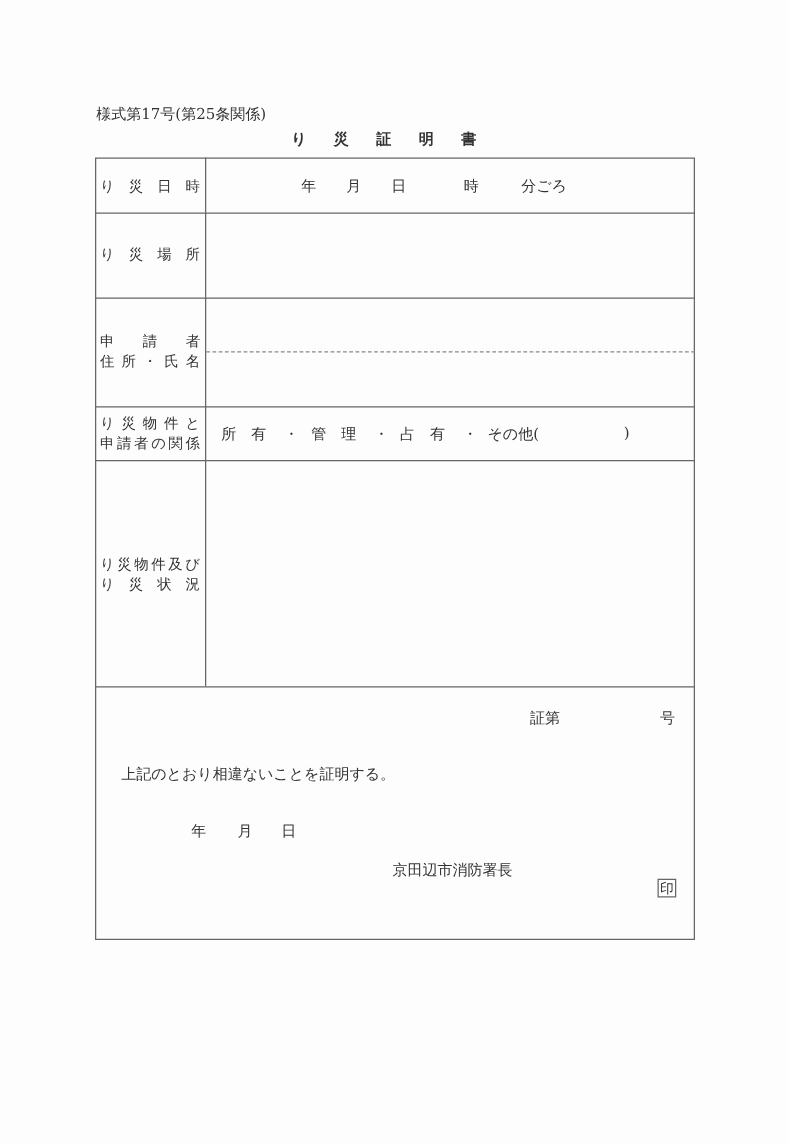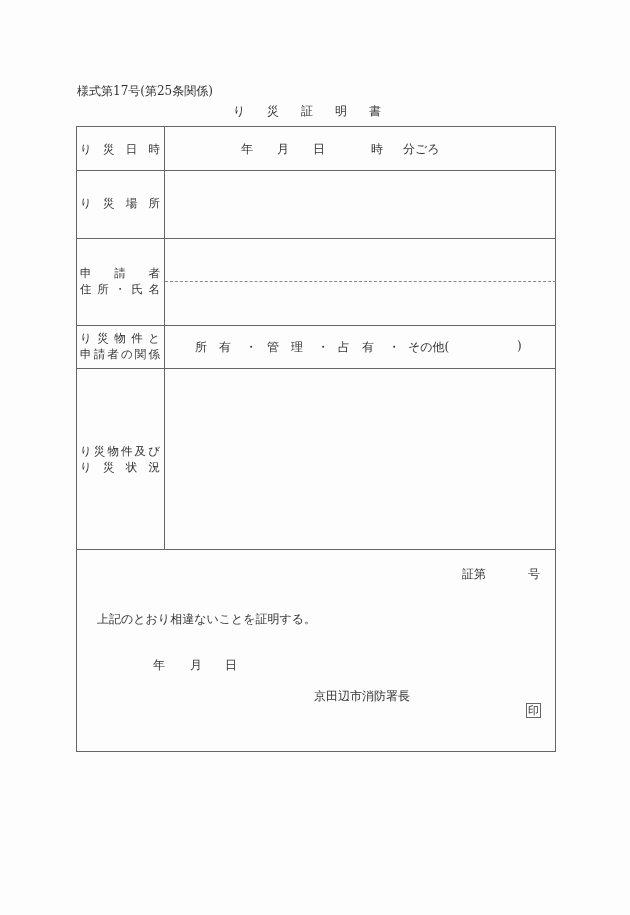--- a/index.html
+++ b/index.html
@@ -2,21 +2,21 @@
 <html><head>
   <meta charset="utf-8">
   <style>
     html, body { margin: 0; padding: 0; }
     body {
       width: 630px; height: 915px; background: #fdfdfd; position: relative; overflow: hidden;
       font-family: "DejaVu Serif", "Liberation Serif", serif; color: #333;
     }
     .abs { position: absolute; white-space: nowrap; }
     .form-id { left: 77px; top: 83px; font-size: 12px; }
-    .doc-title { left: 233px; top: 103px; font-size: 12px; letter-spacing: 0; }
+    .doc-title { left: 233px; top: 103px; font-size: 12px; letter-spacing: 0; font-weight: bold; }
     .doc-title span { display: inline-block; width: 34px; }
     .frame { position: absolute; left: 76px; top: 126px; width: 480px; height: 626px; border: 1px solid #666; box-sizing: border-box; }
     .hline { position: absolute; left: 76px; width: 480px; height: 0; border-top: 1px solid #666; }
     .vline { position: absolute; left: 164px; top: 126px; height: 423px; width: 0; border-left: 1px solid #666; }
     .dash { position: absolute; left: 165px; top: 281px; width: 391px; height: 0; border-top: 1px dashed #888; }
     .label { position: absolute; left: 80px; width: 80px; font-size: 11.5px; line-height: 16px; }
     .spread { display: flex; justify-content: space-between; }
     .cell-text { font-size: 12px; }
     .seal { border: 1px solid #666; font-size: 11px; padding: 0 1px; line-height: 13px; }
   </style>
@@ -41,21 +41,21 @@
   <span>り</span>
     <span>災</span>
     <span>日</span>
     <span>時</span>
 </div>
 <div class="abs cell-text" style="left:165px; top:141px; width:391px; height:18px;">
   <span class="abs" style="left:76px">年</span>
   <span class="abs" style="left:112px">月</span>
   <span class="abs" style="left:148px">日</span>
   <span class="abs" style="left:206px">時</span>
-  <span class="abs" style="left:238px">分ごろ</span>
+  <span class="abs" style="left:252px">分ごろ</span>
 </div>
 
 <div class="label spread" style="top:195px">
   <span>り</span>
     <span>災</span>
     <span>場</span>
     <span>所</span>
 </div>
 <div class="abs" style="left:165px; top:171px; width:391px; height:67px;"></div>
 
@@ -86,21 +86,21 @@
     </div>
   <div class="spread">
       <span>申</span>
       <span>請</span>
       <span>者</span>
       <span>の</span>
       <span>関</span>
       <span>係</span>
     </div>
 </div>
-<div class="abs cell-text" style="left:165px; top:339px; width:391px; height:18px;">
+<div class="abs cell-text" style="left:147px; top:339px; width:391px; height:18px;">
   <span class="abs" style="left:30px">所　有</span>
   <span class="abs" style="left:80px">・</span>
   <span class="abs" style="left:102px">管　理</span>
   <span class="abs" style="left:152px">・</span>
   <span class="abs" style="left:173px">占　有</span>
   <span class="abs" style="left:223px">・</span>
   <span class="abs" style="left:243px">その他(</span>
   <span class="abs" style="left:352px">)</span>
 </div>
 
@@ -115,21 +115,21 @@
     </div>
   <div class="spread">
       <span>り</span>
       <span>災</span>
       <span>状</span>
       <span>況</span>
     </div>
 </div>
 <div class="abs" style="left:165px; top:369px; width:391px; height:180px;"></div>
 
-<span class="abs cell-text" style="left:462px; top:566px">証第</span>
+<span class="abs cell-text" style="left:424px; top:566px">証第</span>
 <span class="abs" style="left:470px; top:564px; width:56px; height:18px;"></span>
 <span class="abs cell-text" style="left:528px; top:566px">号</span>
 
 <span class="abs cell-text" style="left:97px; top:611px">上記のとおり相違ないことを証明する。</span>
 
 <div class="abs cell-text" style="left:150px; top:657px; width:100px; height:18px;">
   <span class="abs" style="left:3px">年</span>
   <span class="abs" style="left:40px">月</span>
   <span class="abs" style="left:75px">日</span>
 </div>

